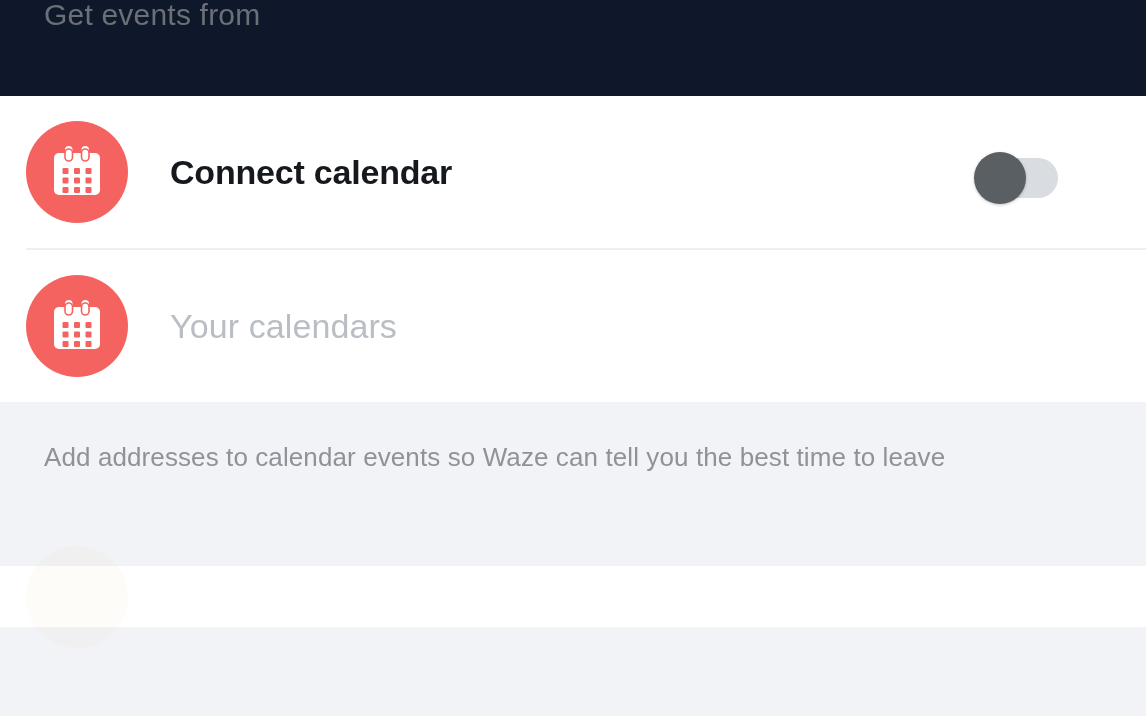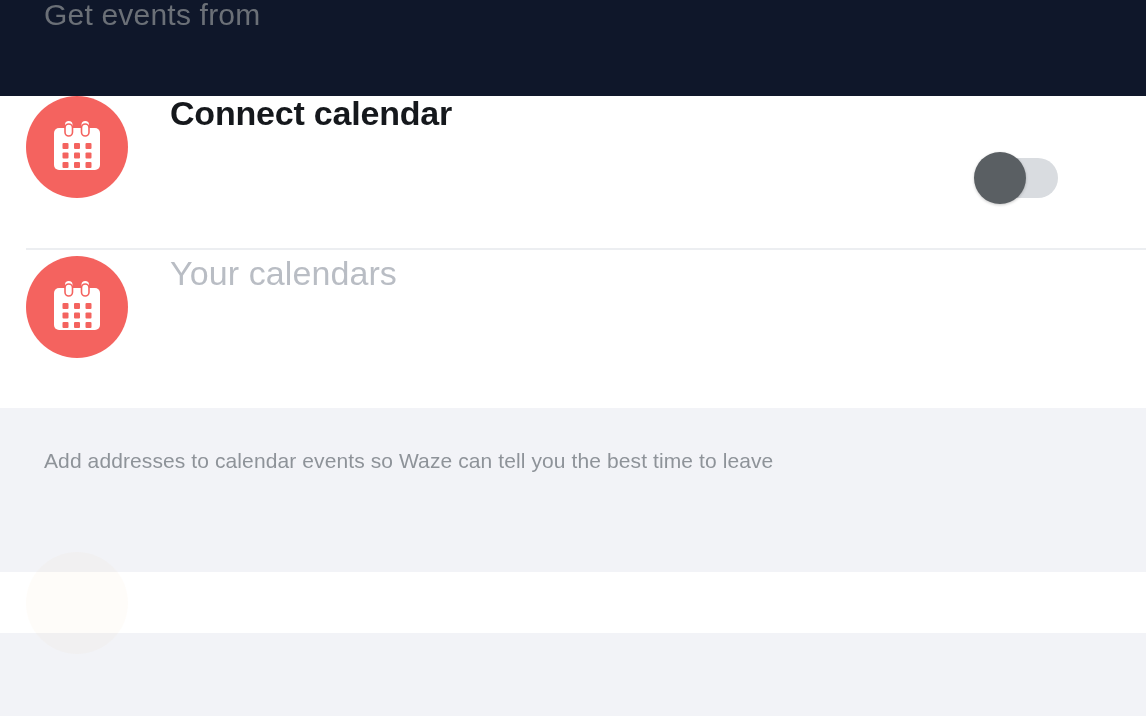--- a/index.html
+++ b/index.html
@@ -41,28 +41,28 @@
   }
 
   
   .card {
     background: #ffffff;
   }
 
   .row {
     position: relative;
     display: flex;
-    align-items: flex-start;
+    align-items: center;
     box-sizing: border-box;
     padding-left: 26px;
     padding-right: 48px;
     background: #ffffff;
   }
   .row-connect { height: 152px; }
-  .row-calendars { height: 152px; margin-top: 6px; }
+  .row-calendars { height: 152px; }
 
   .row-divider {
     height: 2px;
     background: #eceef1;
     margin-left: 26px;
     margin-right: 0;
   }
 
   
   .cal-icon {
@@ -131,21 +131,21 @@
   .toggle.off .toggle-thumb { left: 0; }
 
   
   .footnote {
     background: #f2f3f7;
     padding: 40px 44px 0 44px;
     box-sizing: border-box;
     height: 124px;
   }
   .footnote-text {
-    font-size: 21px;
+    font-size: 26px;
     font-weight: 400;
     color: #8e9399;
     letter-spacing: 0.1px;
     line-height: 1.2;
     white-space: nowrap;
   }
 
   .spacer-gray {
     background: #f2f3f7;
     height: 40px;

